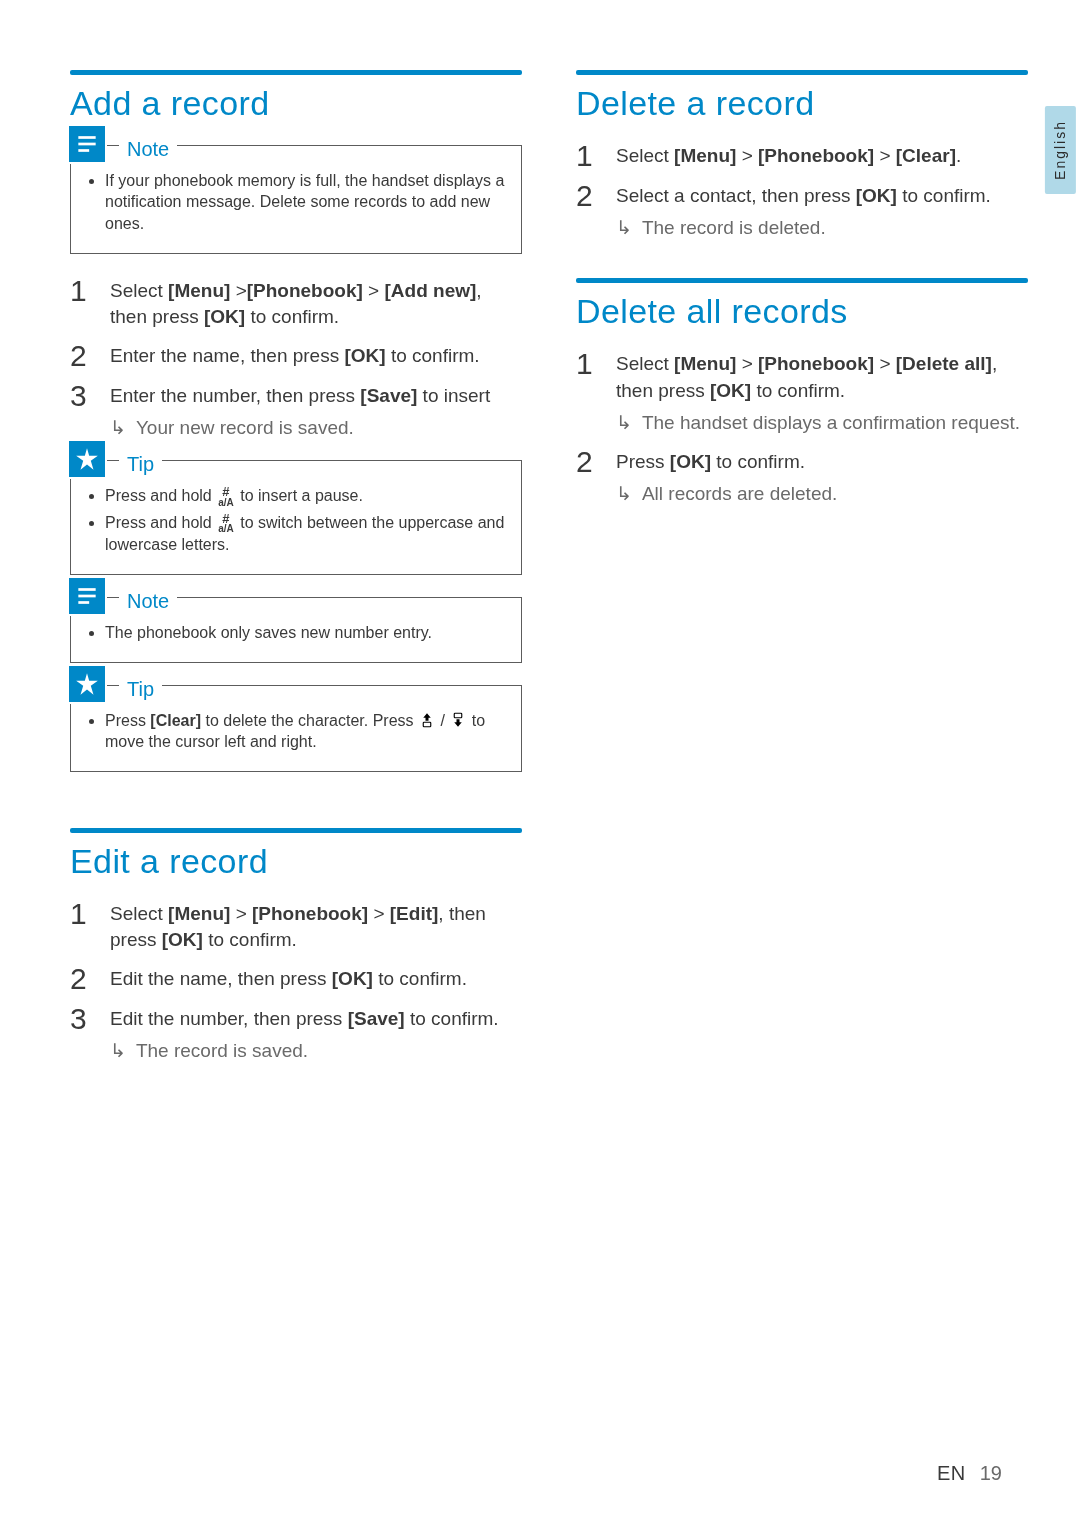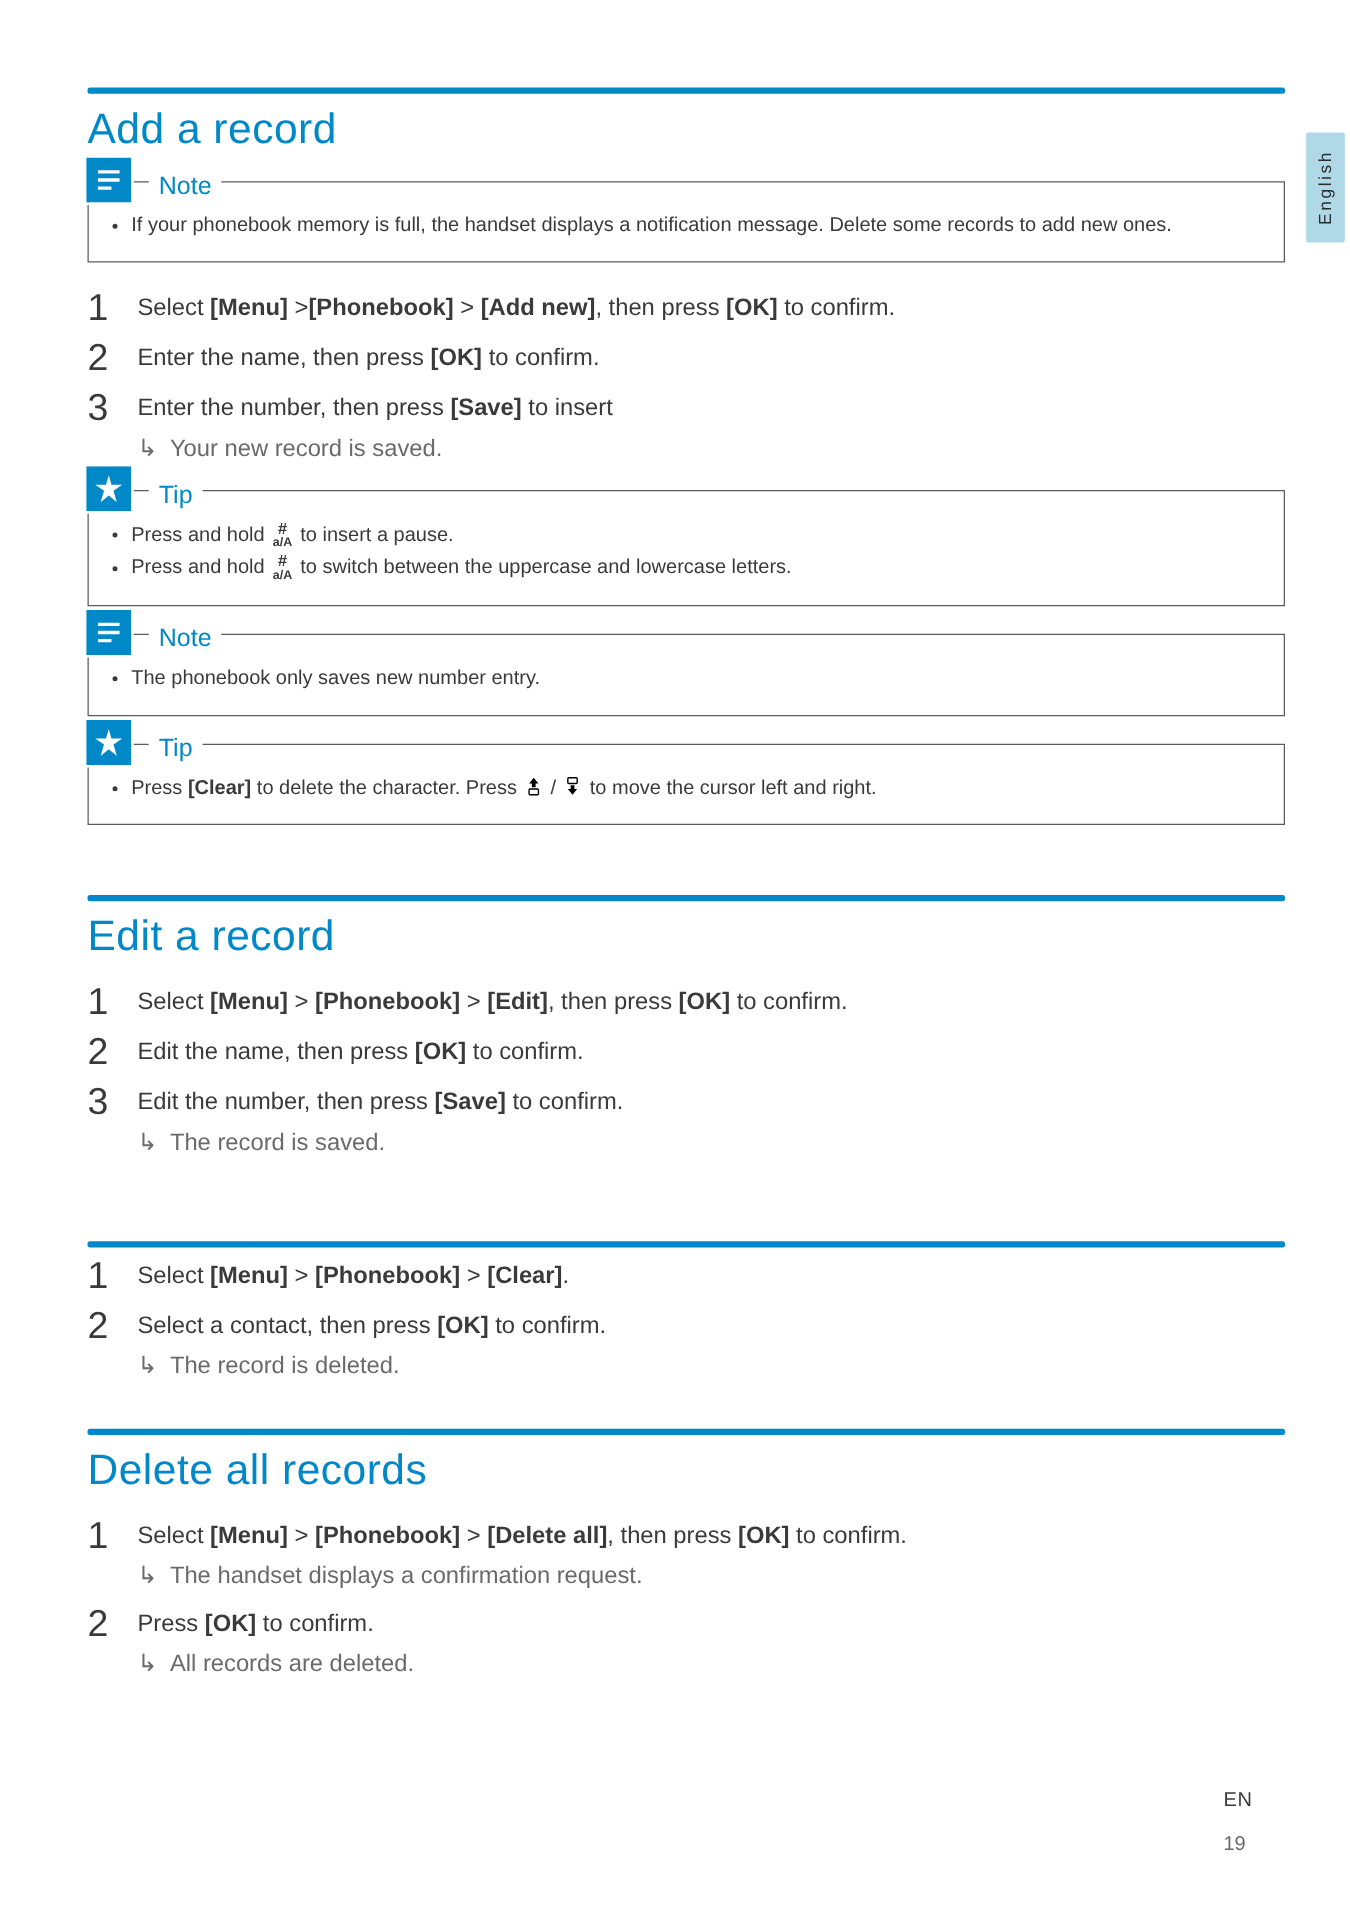--- a/index.html
+++ b/index.html
@@ -22,21 +22,20 @@
     width: 1080px;
     min-height: 1527px;
     margin: 0 auto;
     position: relative;
     box-sizing: border-box;
     padding: 70px 52px 40px 70px;
   }
   .columns {
     display: flex;
     gap: 54px;
-    flex-direction: column;
   }
   .col {
     flex: 1 1 0;
     min-width: 0;
   }
   .section-rule {
     height: 5px;
     background: var(--accent);
     border-radius: 2px;
     margin: 0 0 6px 0;
@@ -147,26 +146,25 @@
     letter-spacing: 2px;
     color: #2b2b2b;
     writing-mode: vertical-rl;
     transform: rotate(180deg);
     border-radius: 2px;
   }
   .footer {
     position: absolute;
     bottom: 40px;
     right: 78px;
-    font-size: 16px;
+    font-size: 20px;
     color: var(--text);
     display: flex;
     gap: 14px;
     align-items: baseline;
-    flex-direction: column;
   }
   .footer .lang { letter-spacing: 0.5px; }
   .footer .pg { color: var(--grey); }
   .inline-icon {
     display: inline-flex;
     vertical-align: -3px;
     width: 18px;
     height: 18px;
     justify-content: center;
     align-items: center;
@@ -316,20 +314,21 @@
             </div>
           </div>
         </div>
       </div>
 
     </div>
 
     <div class="col">
 
       <div class="section-rule"></div>
+      <h2 class="section-title">Delete a record</h2>
 
       <div class="steps">
         <div class="step">
           <div class="num">1</div>
           <div class="body">
             <span>Select </span><b>[Menu]</b><span> &gt; </span><b>[Phonebook]</b><span> &gt; </span><b>[Clear]</b><span>.</span>
           </div>
         </div>
         <div class="step">
           <div class="num">2</div>

